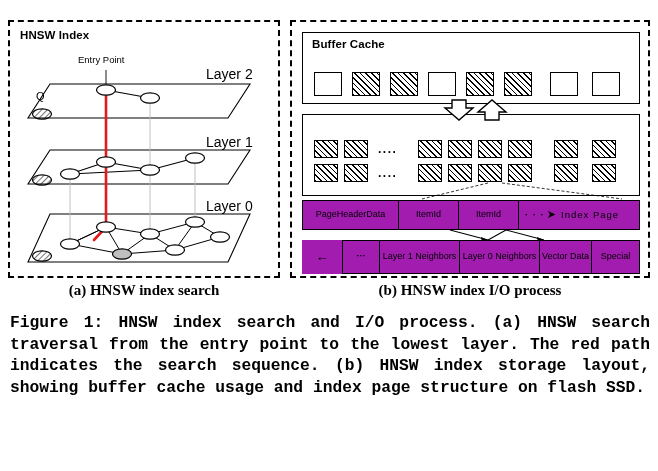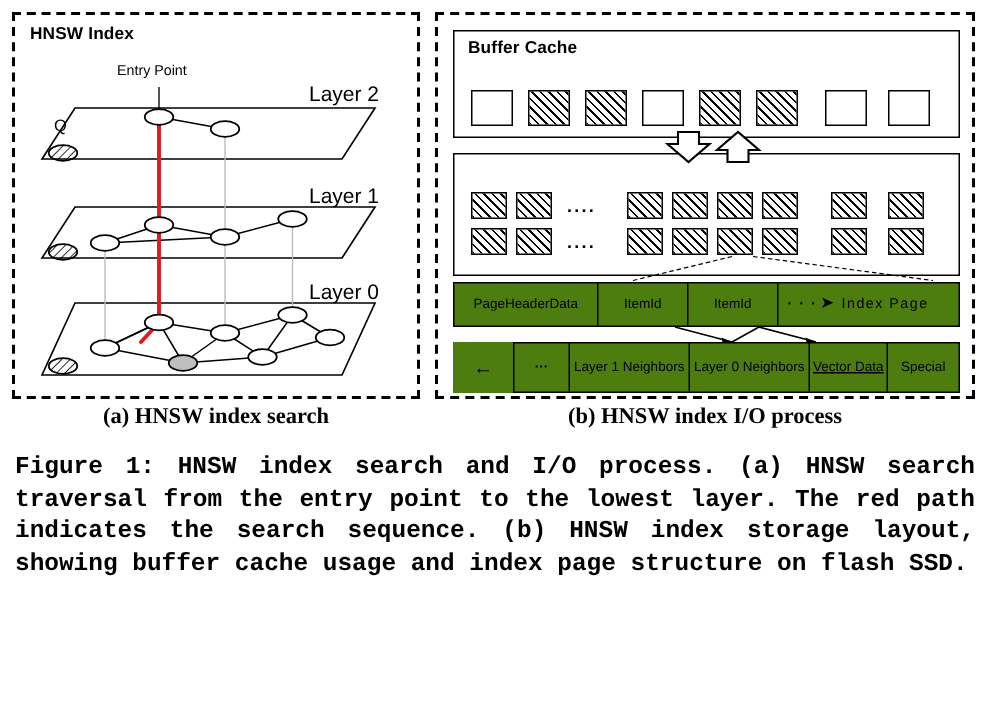--- a/index.html
+++ b/index.html
@@ -11,20 +11,21 @@
     width: 658px;
     height: 471px;
     font-family: "Liberation Serif", serif;
     color: #000000;
     overflow: hidden;
   }
   #root {
     position: relative;
     width: 658px;
     height: 334px;
+    margin-top: 12px;
   }
 
   
   .panel {
     position: absolute;
     border: 2px dashed #000;
     box-sizing: border-box;
     background: #fff;
   }
   #panel-a {
@@ -119,21 +120,21 @@
     font-size: 12px;
     font-weight: bold;
     letter-spacing: 1.5px;
   }
 
   
   .prow {
     position: absolute;
     box-sizing: border-box;
     border: 1.5px solid #000;
-    background: #4d7c0f;
+    background: #a21caf;
   }
   #page-row-1 {
     left: 10px;
     top: 178px;
     width: 338px;
     height: 30px;
   }
   #page-row-2 {
     left: 10px;
     top: 218px;
@@ -331,21 +332,21 @@
         <span style="font-size:11px; margin-left:2px;">➤</span>
         <span style="font-family:'Liberation Sans',sans-serif; font-size:9.5px; margin-left:4px;">Index Page</span>
       </div>
     </div>
 
     <div class="prow" id="page-row-2" style="border:none;">
       <div class="pcell nofill" style="left:0px; width:40px; border:none; font-size:13px;">←</div>
       <div class="pcell" style="left:40px; width:38px; border:1.5px solid #000; font-weight:bold;">···</div>
       <div class="pcell" style="left:78px; width:80px; border:1.5px solid #000; border-left:none;">Layer 1 Neighbors</div>
       <div class="pcell" style="left:158px; width:80px; border:1.5px solid #000; border-left:none;">Layer 0 Neighbors</div>
-      <div class="pcell" style="left:238px; width:52px; border:1.5px solid #000; border-left:none;text-decoration:underline;">Vector Data</div>
+      <div class="pcell" style="left:238px; width:52px; border:1.5px solid #000; border-left:none;">Vector Data</div>
       <div class="pcell" style="left:290px; width:48px; border:1.5px solid #000; border-left:none;">Special</div>
     </div>
   </div>
 
   <div class="subcaption" id="caption-b">(b) HNSW index I/O process</div>
   <div class="subcaption" id="caption-a">(a) HNSW index search</div>
 
   <div id="figure-caption">Figure 1: HNSW index search and I/O process. (a) HNSW search traversal from the entry point to the lowest layer. The red path indicates the search sequence. (b) HNSW index storage layout, showing buffer cache usage and index page structure on flash SSD.</div>
 
 </div>

